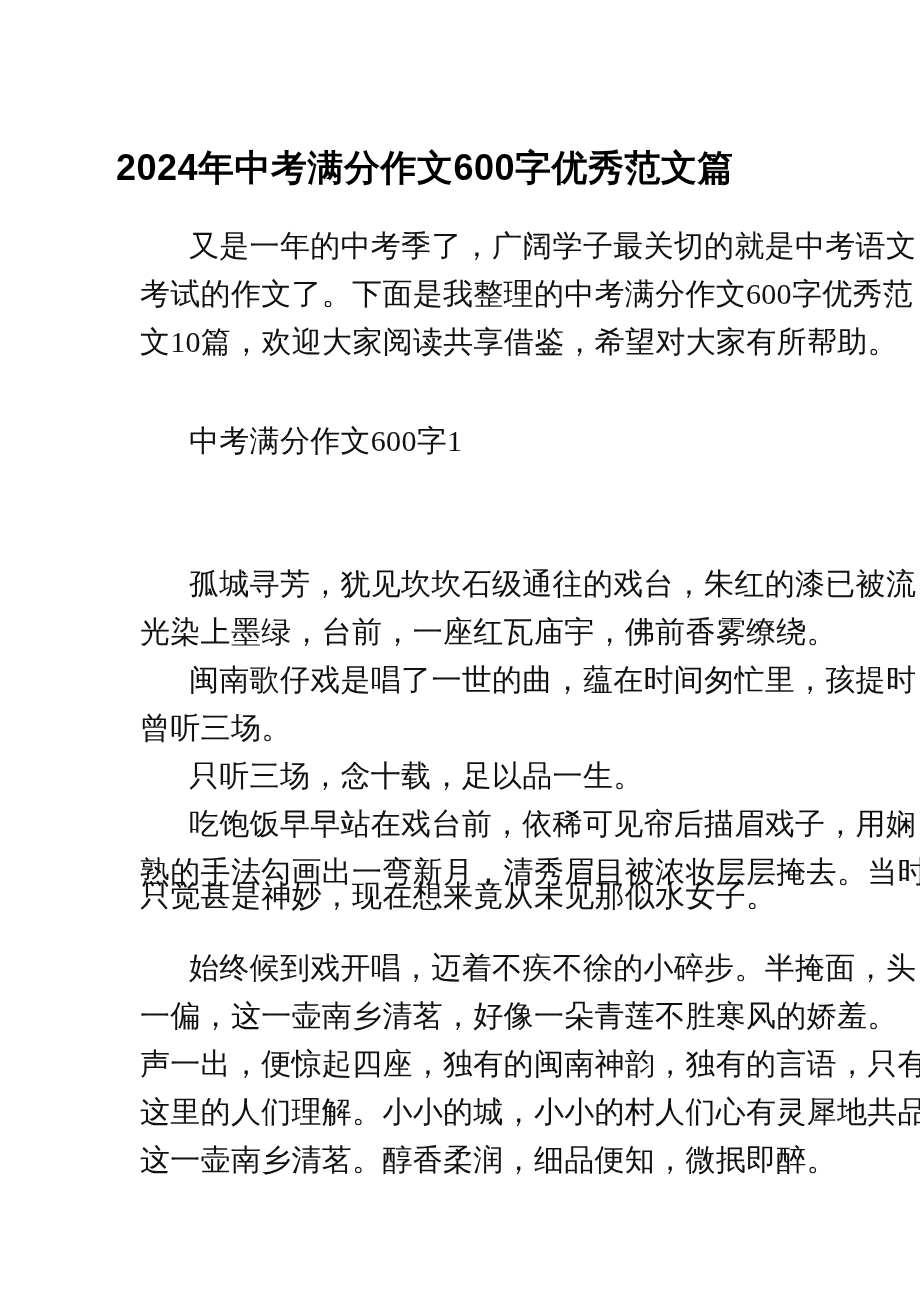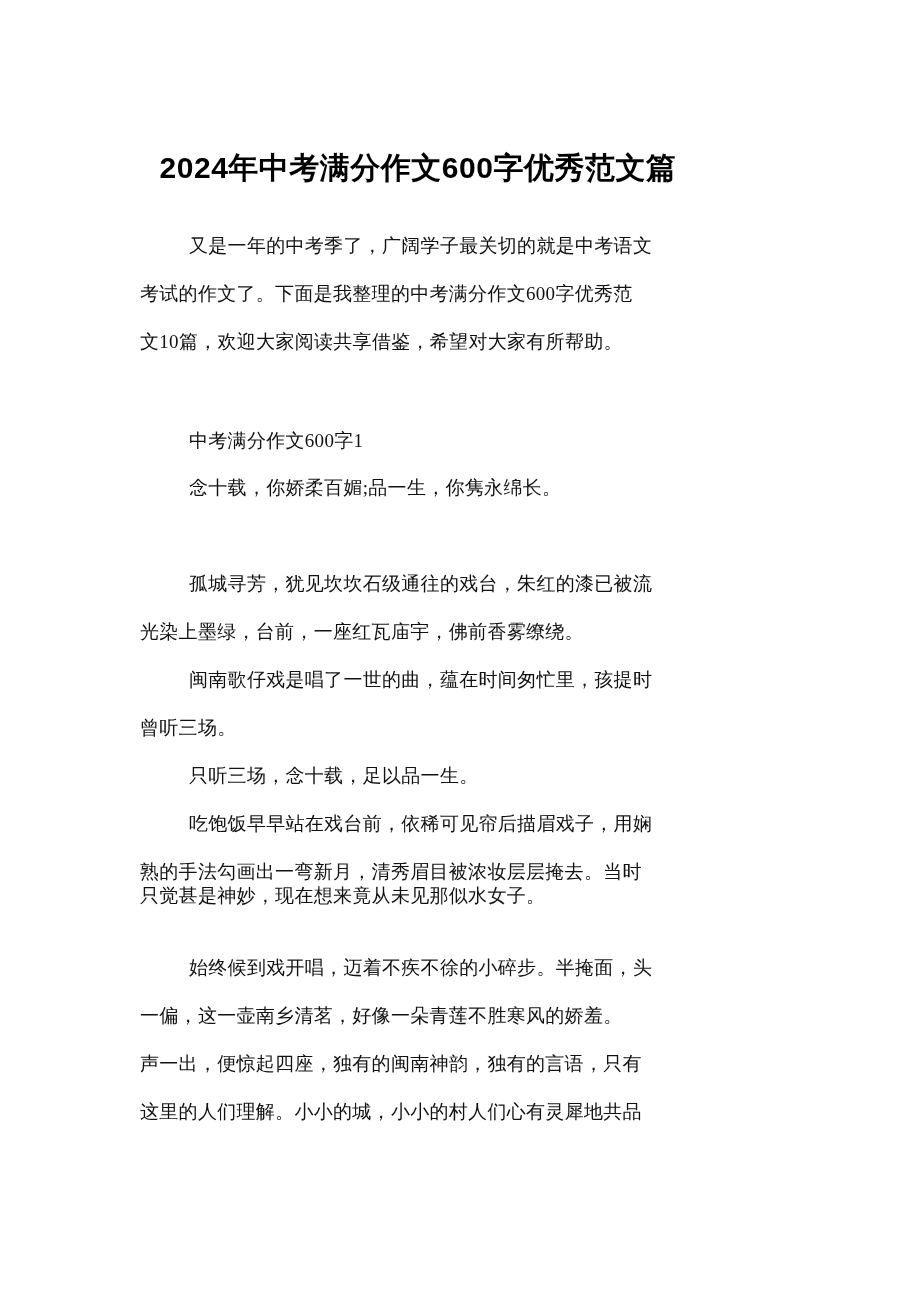--- a/index.html
+++ b/index.html
@@ -23,31 +23,32 @@
       background: #ffffff;
     }
     .title {
       position: absolute;
       left: 0;
       top: 146px;
       width: 836px;
       text-align: center;
       font-family: "Liberation Sans", "DejaVu Sans", sans-serif;
       font-weight: bold;
-      font-size: 30px;
+      font-size: 36px;
       line-height: 44px;
       color: #000000;
       letter-spacing: 0.5px;
+      padding-left: 7px;
     }
     .line {
       position: absolute;
       left: 140px;
       width: 660px;
       font-family: "Liberation Serif", "DejaVu Serif", serif;
-      font-size: 19px;
+      font-size: 30px;
       line-height: 32px;
       color: #111111;
       white-space: nowrap;
       letter-spacing: 0.3px;
     }
     .indent {
       left: 189px;
     }
   </style>
 </head>
@@ -55,28 +56,28 @@
 
 <div class="page">
 
   <div class="title">2024年中考满分作文600字优秀范文篇</div>
 
   <div class="line indent" style="top:230px">又是一年的中考季了，广阔学子最关切的就是中考语文</div>
   <div class="line" style="top:278px">考试的作文了。下面是我整理的中考满分作文600字优秀范</div>
   <div class="line" style="top:326px">文10篇，欢迎大家阅读共享借鉴，希望对大家有所帮助。</div>
 
   <div class="line indent" style="top:425px">中考满分作文600字1</div>
-  <div class="line indent" style="top:472px">念十载，你娇柔百媚;品一生，你隽永绵长。</div>
 
   <div class="line indent" style="top:568px">孤城寻芳，犹见坎坎石级通往的戏台，朱红的漆已被流</div>
   <div class="line" style="top:616px">光染上墨绿，台前，一座红瓦庙宇，佛前香雾缭绕。</div>
   <div class="line indent" style="top:664px">闽南歌仔戏是唱了一世的曲，蕴在时间匆忙里，孩提时</div>
   <div class="line" style="top:712px">曾听三场。</div>
   <div class="line indent" style="top:760px">只听三场，念十载，足以品一生。</div>
   <div class="line indent" style="top:808px">吃饱饭早早站在戏台前，依稀可见帘后描眉戏子，用娴</div>
   <div class="line" style="top:856px">熟的手法勾画出一弯新月，清秀眉目被浓妆层层掩去。当时</div>
   <div class="line" style="top:880px">只觉甚是神妙，现在想来竟从未见那似水女子。</div>
   <div class="line indent" style="top:952px">始终候到戏开唱，迈着不疾不徐的小碎步。半掩面，头</div>
   <div class="line" style="top:1000px">一偏，这一壶南乡清茗，好像一朵青莲不胜寒风的娇羞。</div>
   <div class="line" style="top:1048px">声一出，便惊起四座，独有的闽南神韵，独有的言语，只有</div>
   <div class="line" style="top:1096px">这里的人们理解。小小的城，小小的村人们心有灵犀地共品</div>
+  <div class="line" style="top:1144px">这一壶南乡清茗。醇香柔润，细品便知，微抿即醉。</div>
 
 </div>
 
 </body></html>

